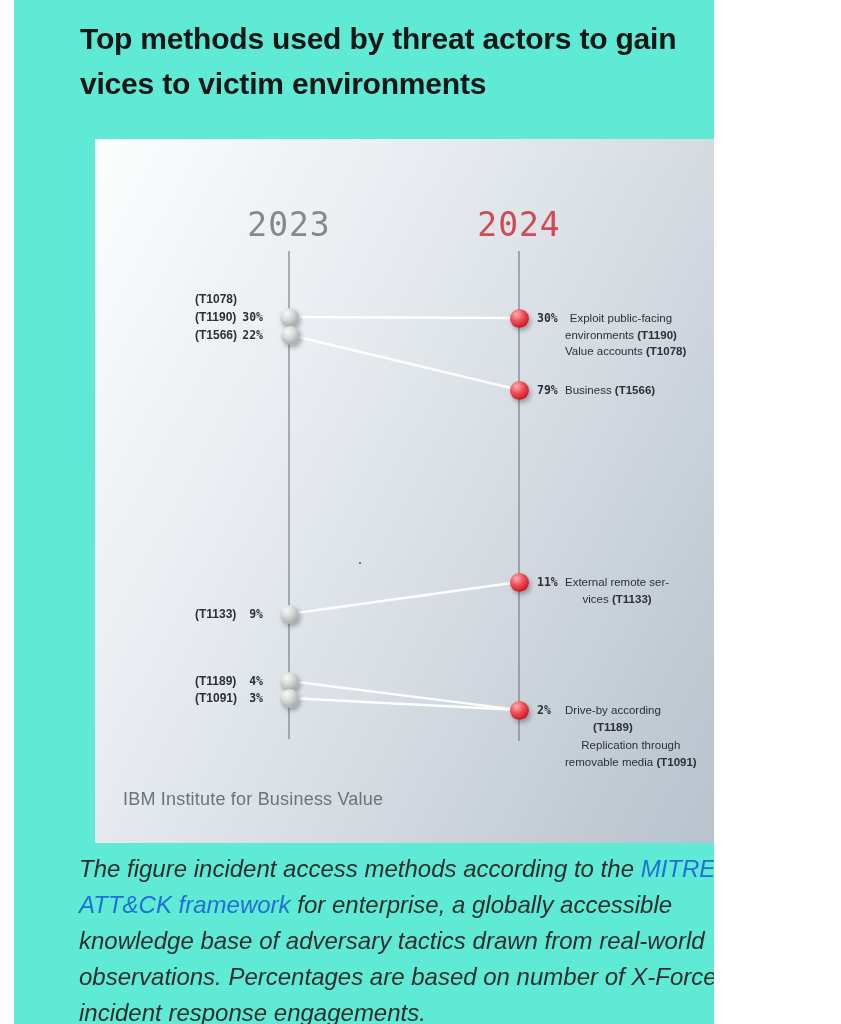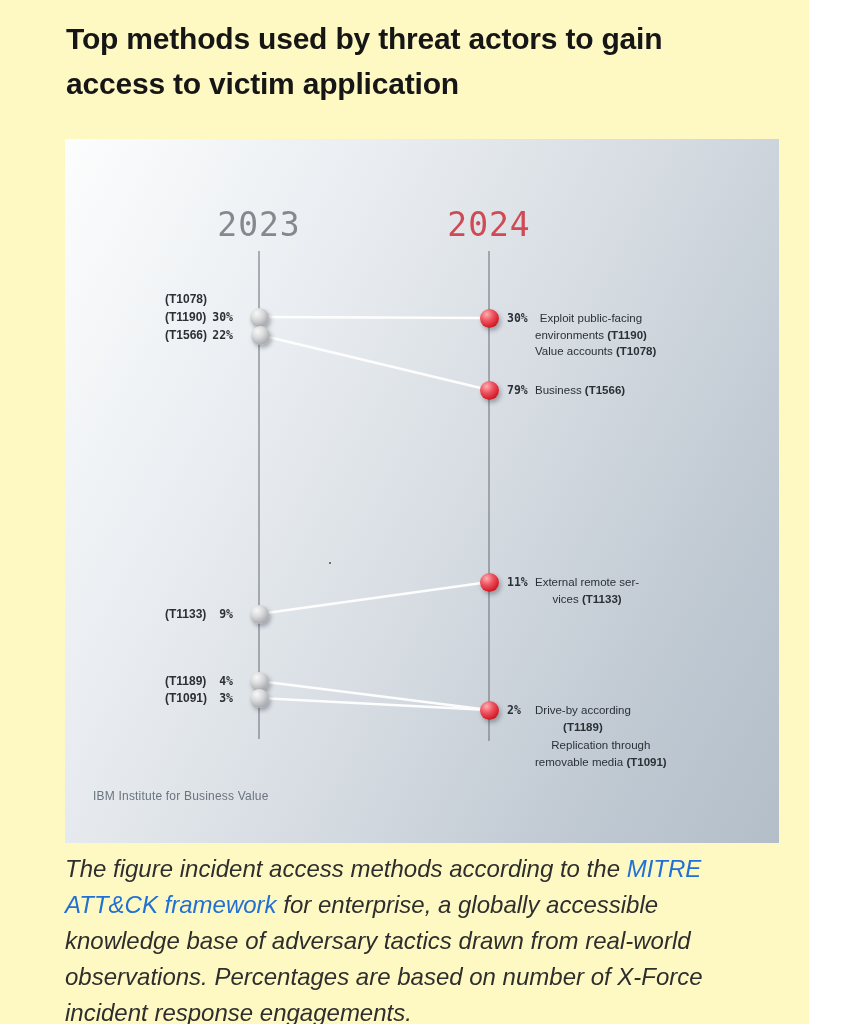--- a/index.html
+++ b/index.html
@@ -1,25 +1,25 @@
 <!DOCTYPE html>
 <html><head>
 <meta charset="utf-8">
 <style>
   html,body{margin:0;padding:0;background:#ffffff;}
-  .page{position:relative;width:809px;height:1024px;background:#fef9c3;overflow:hidden;
-        font-family:"Liberation Sans",sans-serif;}
+  .page{position:relative;width:700px;height:1024px;background:#5eead4;overflow:hidden;
+        font-family:"Liberation Sans",sans-serif;margin-left:14px;}
 
   
   .title{position:absolute;left:66px;top:16px;width:730px;
          font-size:30px;font-weight:bold;color:#161616;line-height:45px;letter-spacing:-0.2px;}
   .title span{display:block;}
 
   
-  .chart{position:absolute;left:65px;top:139px;width:714px;height:704px;
+  .chart{position:absolute;left:81px;top:139px;width:714px;height:704px;
          background:linear-gradient(118deg,#fcfdfd 0%,#e9edf1 30%,#d6dce2 55%,#c2cbd4 78%,#b3bec9 100%);}
   .lines-svg{position:absolute;left:0;top:0;}
 
   .year{position:absolute;top:66px;transform:translateX(-50%);
         font-family:"DejaVu Sans Mono",monospace;font-size:33px;font-weight:normal;letter-spacing:1px;}
   .year.left{left:194px;color:#85898e;}
   .year.right{left:424px;color:#cf4a55;}
 
   
   .ball{position:absolute;width:19px;height:19px;border-radius:50%;
@@ -36,35 +36,35 @@
   
   .rrow{position:absolute;font-size:11.5px;line-height:17px;color:#2b3035;}
   .rrow .rpct{position:absolute;left:442px;top:0;font-family:"DejaVu Sans Mono",monospace;
               font-weight:bold;font-size:11.5px;}
   .rrow .rdesc{position:absolute;left:470px;top:0;white-space:nowrap;text-align:center;}
   .rrow .rline{display:block;}
   .rrow b{font-weight:bold;}
 
   .speck{position:absolute;left:264px;top:423px;width:2px;height:2px;border-radius:50%;background:#4a4f55;}
 
-  .source{position:absolute;left:28px;top:650px;font-size:12px;color:#6b737d;letter-spacing:0.2px;}
+  .source{position:absolute;left:28px;top:650px;font-size:18px;color:#6b737d;letter-spacing:0.2px;}
 
   
   .caption{position:absolute;left:65px;top:851px;width:706px;
            font-style:italic;font-size:24px;line-height:36px;color:#2e2e2e;}
   .caption a{color:#2170d6;text-decoration:none;font-style:italic;cursor:pointer;}
 </style>
 </head>
 <body>
 
 <div class="page">
 
   <div class="title">
     <span>Top methods used by threat actors to gain</span>
-    <span>access to victim application</span>
+    <span>vices to victim environments</span>
   </div>
 
   <div class="chart">
 
     <svg class="lines-svg" width="714" height="704" viewBox="0 0 714 704">
 
       <line x1="194" y1="112" x2="194" y2="600" stroke="#70767c" stroke-width="1.1"></line>
       <line x1="424" y1="112" x2="424" y2="602" stroke="#70767c" stroke-width="1.1"></line>
 
       <g stroke="#ffffff" stroke-width="2.4" stroke-linecap="round" opacity="0.95">

